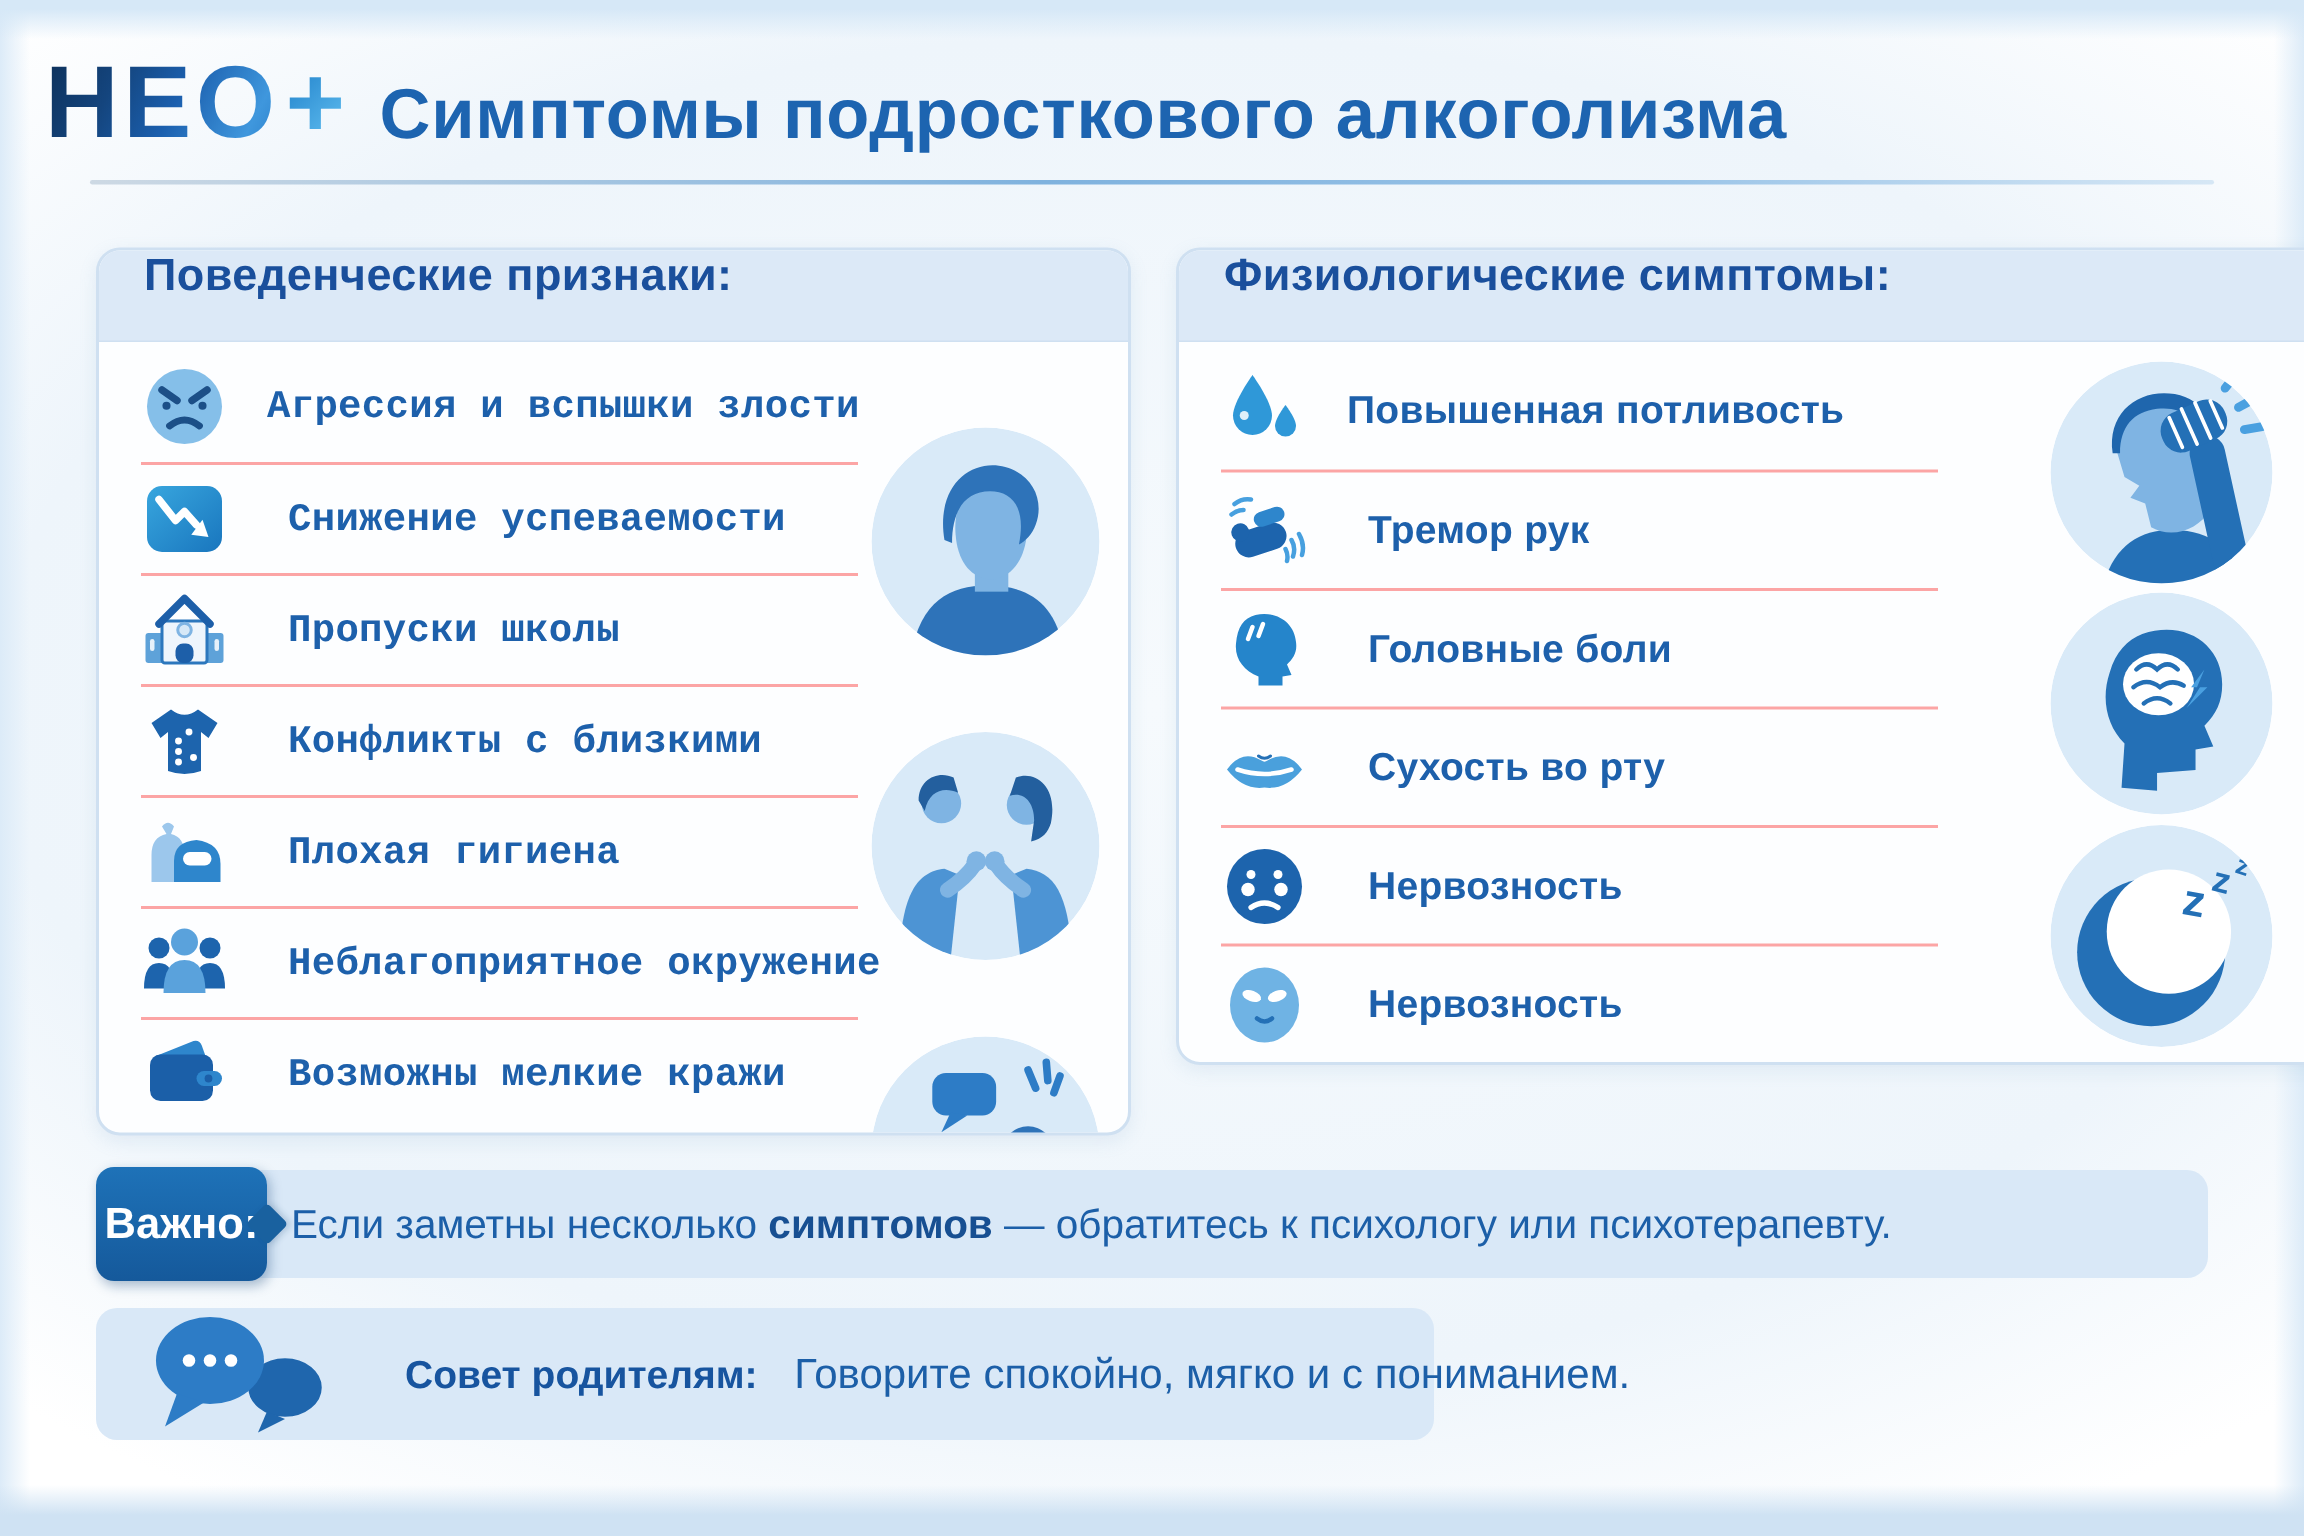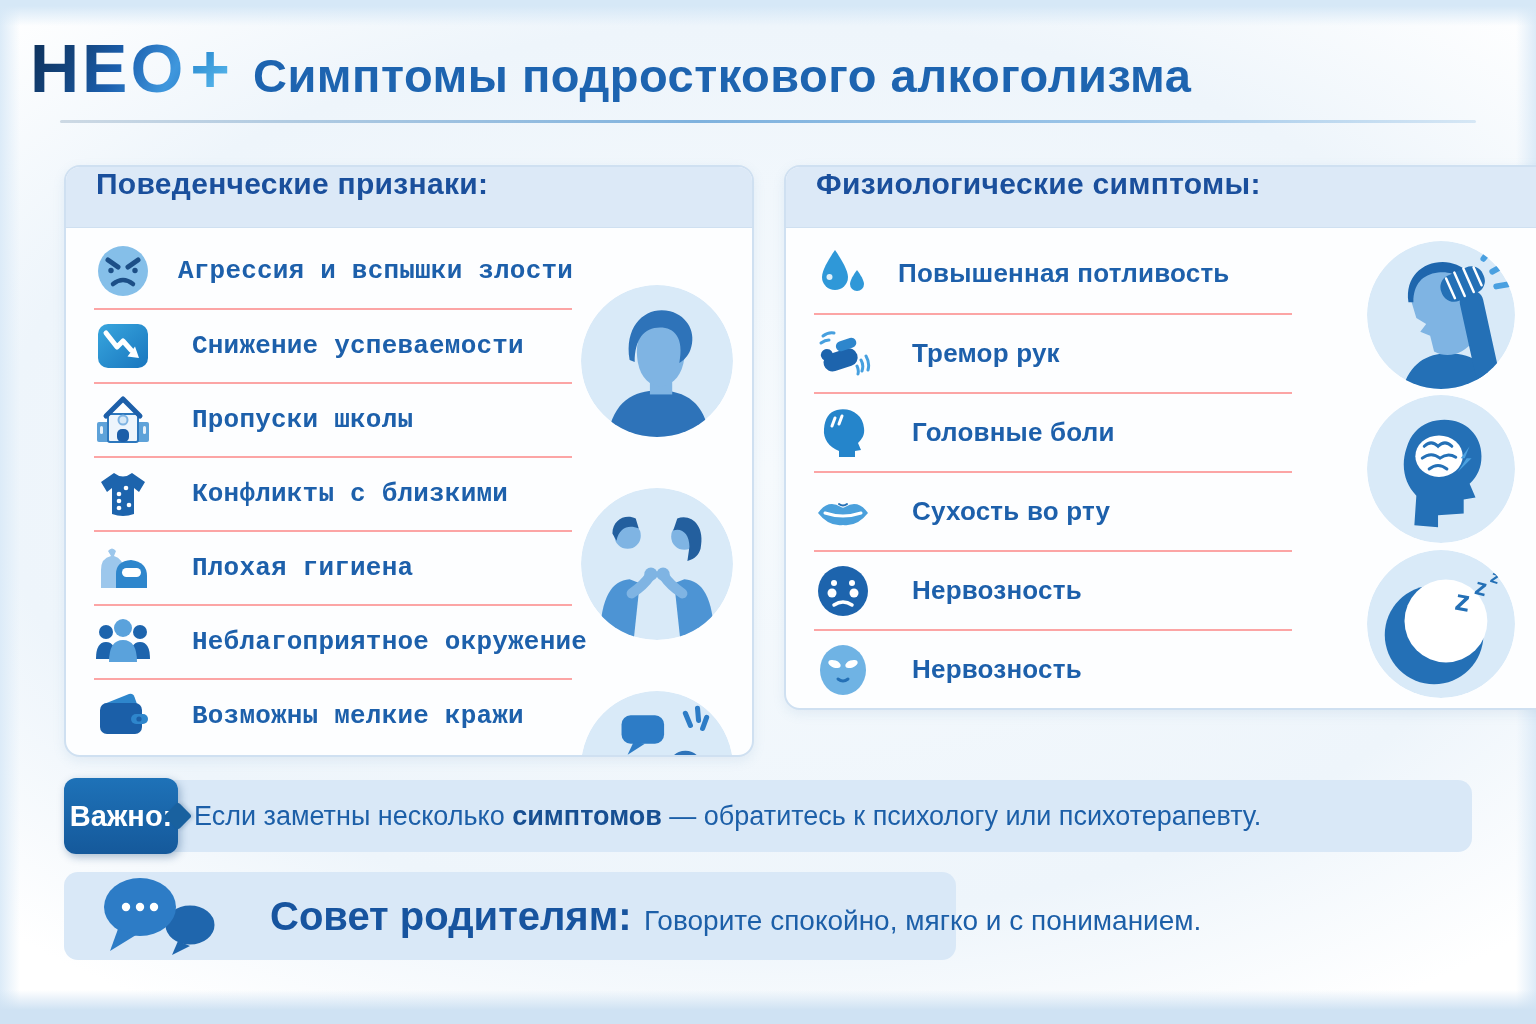--- a/index.html
+++ b/index.html
@@ -51,22 +51,22 @@
   .important-label{position:absolute;left:0;top:0;width:114px;height:76px;border-radius:12px;
     background:linear-gradient(180deg,#1e72b8,#15599b);display:flex;align-items:center;justify-content:center;
     color:#fff;font-weight:bold;font-size:29px;box-shadow:2px 3px 8px rgba(20,70,120,.35);}
   .important-arrow{position:absolute;left:104px;top:28px;width:20px;height:20px;background:#19619f;
     transform:rotate(45deg);border-radius:3px;box-shadow:2px -2px 4px rgba(20,70,120,.2);}
   
   .advice{position:absolute;left:64px;top:872px;width:892px;height:88px;background:#d9e8f7;border-radius:14px;
     display:flex;align-items:center;box-sizing:border-box;padding:0 20px 0 34px;}
   .advice .chat{flex:0 0 132px;display:flex;align-items:center;}
   .advice-textline{margin-left:40px;white-space:nowrap;}
-  .advice-label{font-size:40px;font-weight:bold;color:#17549f;}
-  .advice-text{font-size:28px;color:#1c5fa8;margin-left:8px;}
+  .advice-label{font-size:26px;font-weight:bold;color:#17549f;}
+  .advice-text{font-size:28px;color:#1c5fa8;margin-left:20px;}
 </style>
 </head>
 <body>
 
 <div class="page">
 
   <div class="logo">
     <span class="logo-neo">НЕО</span>
     <span class="logo-plus">+</span>
   </div>

